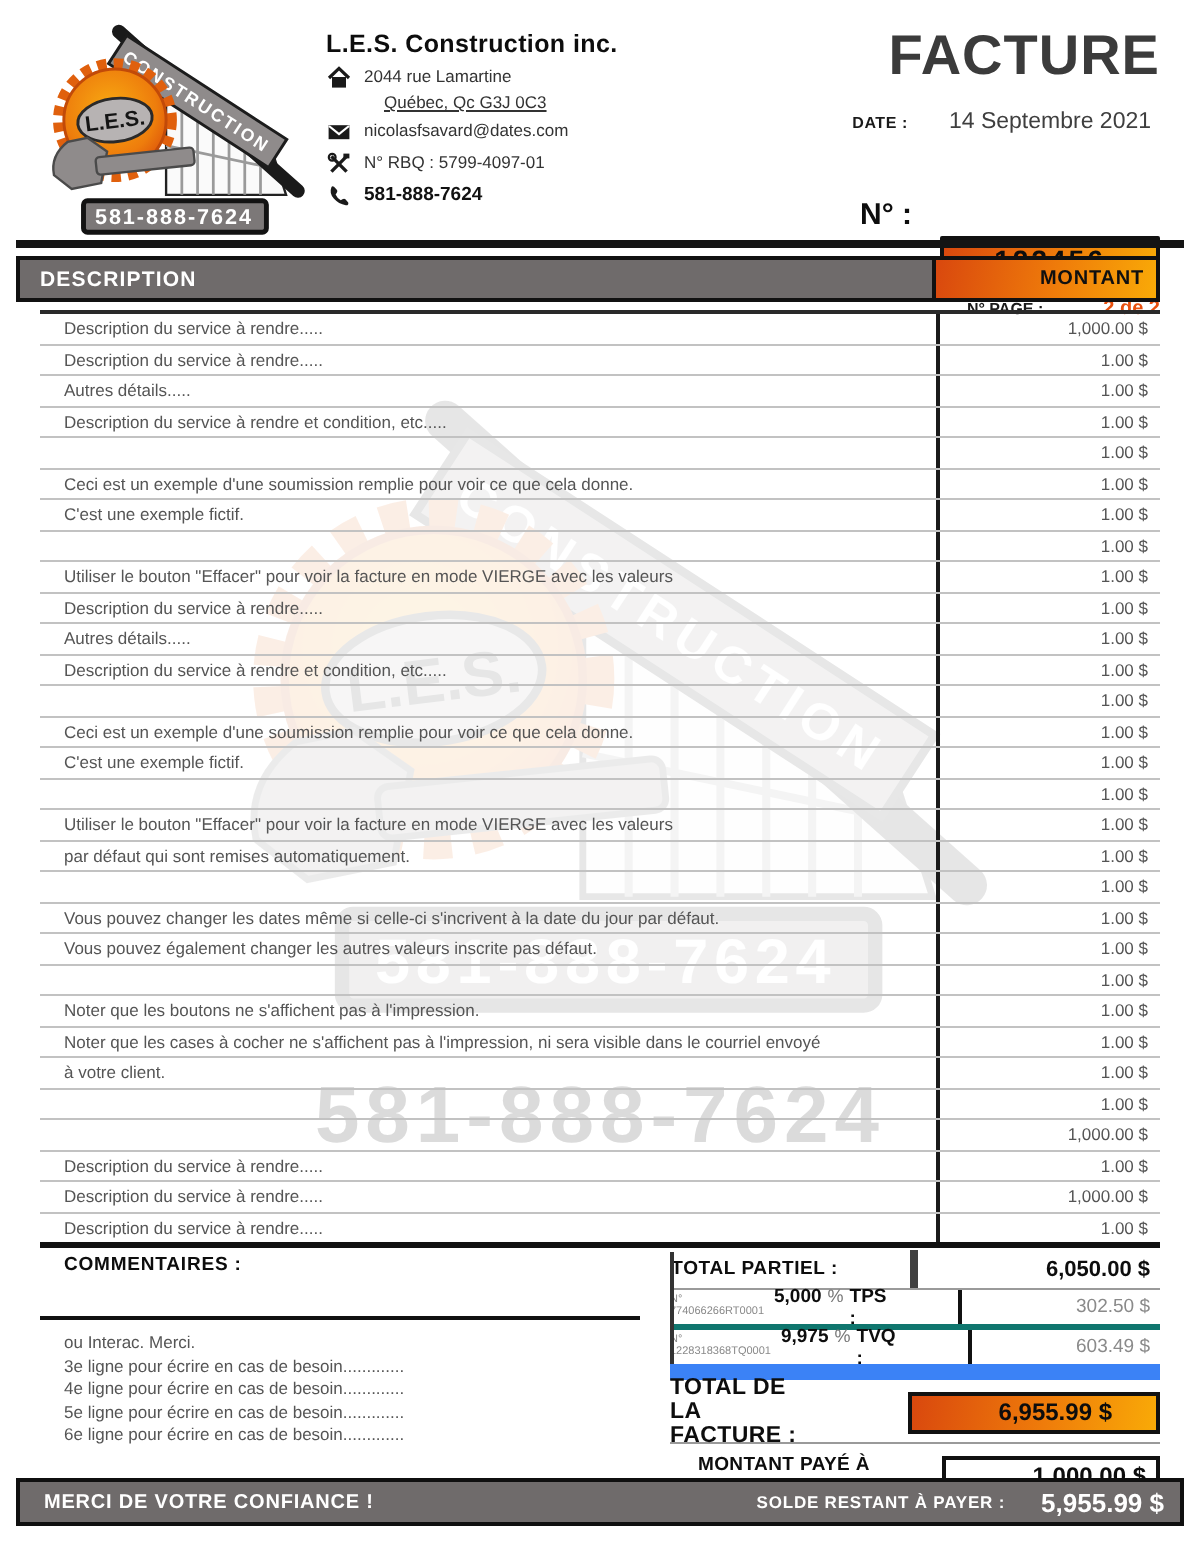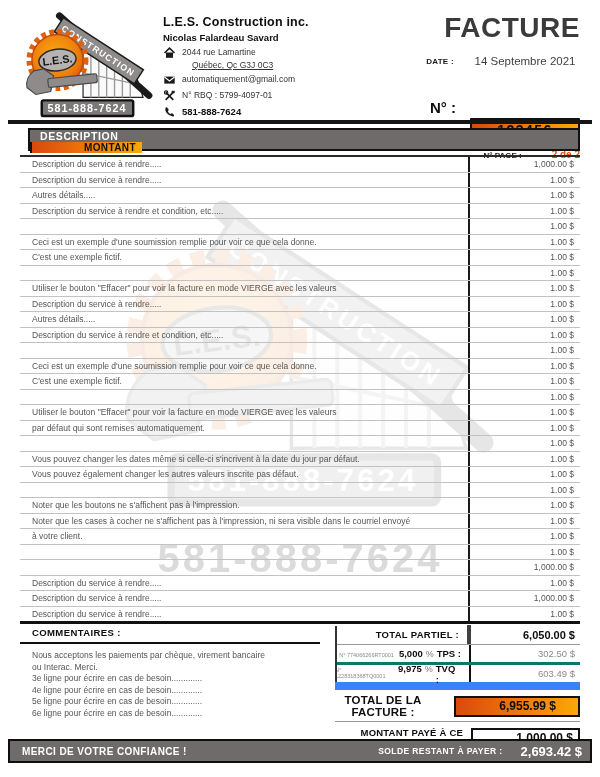--- a/index.html
+++ b/index.html
@@ -27,22 +27,22 @@
   .num-label{font-size:15px;font-weight:bold;color:#0d0d0d;margin-right:14px;}
   .num-box{width:106px;height:19px;border:2.5px solid #111;border-radius:1px;
     background:linear-gradient(100deg,#d9480e 0%,#ef7c0a 55%,#f9aa07 100%);
     display:flex;align-items:center;justify-content:center;
     font-size:14px;font-weight:bold;color:#0d0d0d;letter-spacing:1.5px;margin-top:44px;}
   .page-row{margin-top:8px;align-items:baseline;}
   .page-label{font-size:8px;font-weight:bold;color:#1a1a1a;margin-right:10px;}
   .page-value{font-size:10px;font-weight:bold;}
   .top-rule{position:absolute;left:8px;right:8px;top:120px;height:4px;background:#141414;}
   
-  .thead{position:absolute;left:28px;right:20px;top:128px;height:19px;
-    border:2px solid #111;background:#6f6b6b;display:flex;z-index:2;flex-direction:column;}
+  .thead{position:absolute;left:8px;right:20px;top:128px;height:19px;
+    border:2px solid #111;background:#6f6b6b;display:flex;z-index:2;}
   .th-desc{flex:1;color:#fff;font-size:10.5px;font-weight:bold;letter-spacing:.6px;
     display:flex;align-items:center;padding-left:10px;}
   .th-amt{width:104px;border-left:2px solid #111;
     background:linear-gradient(100deg,#d9480e 0%,#ef7c0a 55%,#f9aa07 100%);
     color:#101010;font-size:10px;font-weight:bold;letter-spacing:.4px;
     display:flex;align-items:center;justify-content:flex-end;padding-right:6px;}
   
   .tbody{position:absolute;left:20px;right:20px;top:155px;border-top:2px solid #2a2a2a;z-index:1;}
   .trow{display:flex;height:14.5px;border-bottom:1px solid #c2c2c2;}
   .tdesc{flex:1;font-size:8.5px;color:#555;padding-left:12px;display:flex;align-items:center;
@@ -51,39 +51,39 @@
     justify-content:flex-end;padding-right:6px;}
   .bottom-rule{position:absolute;left:20px;right:20px;top:621px;height:3px;background:#111;z-index:2;}
   
   .wm{position:absolute;left:85px;top:168px;width:430px;height:360px;opacity:.10;z-index:0;pointer-events:none;}
   .wm svg{width:100%;height:100%;}
   .wm-phone{position:absolute;left:0;right:0;top:536px;text-align:center;z-index:0;
     font-size:40px;font-weight:bold;color:#b9b9b9;opacity:.5;letter-spacing:3px;pointer-events:none;}
   
   .comments{position:absolute;left:20px;top:627px;width:300px;z-index:2;}
   .comments .cm-label{font-size:9.5px;font-weight:bold;color:#0d0d0d;letter-spacing:.4px;
-    padding-left:12px;padding-bottom:4px;border-bottom:2px solid #111;}
+    padding-left:12px;padding-bottom:20px;border-bottom:2px solid #111;}
   .cm-lines{padding:6px 0 0 12px;font-size:8.5px;color:#555;line-height:11.5px;}
   
   .totals{position:absolute;left:335px;right:20px;top:625px;z-index:2;}
   .totals .vline{position:absolute;left:0;top:1px;height:56px;width:1.5px;background:#333;}
-  .t-row{display:flex;align-items:center;}
+  .t-row{display:flex;align-items:center;gap:28px;}
   .sub-row{height:19px;border-bottom:1px solid #9a9a9a;}
   .sub-label{flex:1;text-align:right;font-size:9.5px;font-weight:bold;color:#0d0d0d;padding-right:8px;letter-spacing:.3px;}
-  .sub-value{width:104px;border-left:4px solid #404040;text-align:right;font-size:11px;font-weight:bold;color:#0d0d0d;padding-right:5px;align-self:stretch;display:flex;align-items:center;justify-content:flex-end;}
+  .sub-value{width:104px;border-left:4px solid #404040;text-align:right;font-size:11px;font-weight:bold;color:#0d0d0d;padding-right:5px;align-self:stretch;display:flex;align-items:center;justify-content:flex-end;padding-left:12px;}
   .tax-row{height:17px;border-bottom:3px solid #0f766e;}
   .tax-row.last{border-bottom:8px solid #3b82f6;}
   .tax-label{flex:1;display:flex;align-items:baseline;justify-content:flex-end;padding-right:8px;}
   .tax-number{font-size:5.5px;color:#8a8a8a;margin-right:5px;}
   .tax-rate{font-size:9.5px;font-weight:bold;color:#0d0d0d;}
   .tax-pct{font-size:9px;color:#777;margin:0 3px;}
   .tax-name{font-size:9.5px;font-weight:bold;color:#0d0d0d;}
   .tax-value{width:104px;border-left:2px solid #111;text-align:right;font-size:9.5px;color:#8a8a8a;padding-right:5px;align-self:stretch;display:flex;align-items:center;justify-content:flex-end;}
   .grand-row{margin-top:4px;height:24px;}
-  .grand-label{flex:1;text-align:center;font-size:11.5px;font-weight:bold;color:#0d0d0d;padding-right:23px;letter-spacing:.2px;}
+  .grand-label{flex:1;text-align:left;font-size:11.5px;font-weight:bold;color:#0d0d0d;padding-right:23px;letter-spacing:.2px;}
   .grand-box{width:100px;height:17px;border:2.5px solid #111;
     background:linear-gradient(100deg,#d9480e 0%,#ef7c0a 55%,#f9aa07 100%);
     display:flex;align-items:center;justify-content:flex-end;padding-right:22px;
     font-size:12px;font-weight:bold;color:#0d0d0d;}
   .mid-line{height:1px;background:#9a9a9a;margin-top:3px;}
   .paid-row{margin-top:5px;height:22px;}
   .paid-label{flex:1;text-align:right;font-size:9.5px;font-weight:bold;color:#0d0d0d;padding-right:8px;letter-spacing:.2px;}
   .paid-box{width:100px;height:16px;border:2.5px solid #111;background:#fff;
     display:flex;align-items:center;justify-content:flex-end;padding-right:5px;
     font-size:12px;font-weight:bold;color:#0d0d0d;}
@@ -150,35 +150,34 @@
   <div class="wm-phone">581-888-7624</div>
 
   <div class="logo-wrap">
     <svg class="logo-svg" viewBox="0 0 150 120">
         <use href="#logoSym"></use>
       </svg>
   </div>
 
   <div class="company">
     <div class="c-name">L.E.S. Construction inc.</div>
-    <div class="c-contact">Nicolas Falardeau Savard</div>
     <div class="info-line">
       <svg class="ic" viewBox="0 0 12 12">
         <path d="M1,6 L6,1.2 L11,6" fill="none" stroke="#1a1a1a" stroke-width="1.6"></path>
         <path d="M2.5,5.5 V10.8 H9.5 V5.5" fill="#1a1a1a"></path>
       </svg>
       <span>2044 rue Lamartine</span>
     </div>
     <div class="addr2">Québec, Qc  G3J 0C3</div>
     <div class="info-line">
       <svg class="ic" viewBox="0 0 12 12">
         <rect x="0.8" y="2.6" width="10.4" height="7" fill="#1a1a1a"></rect>
         <path d="M1,3 L6,7 L11,3" fill="none" stroke="#fff" stroke-width="1.1"></path>
       </svg>
-      <span>automatiquement@gmail.com</span>
+      <span>nicolasfsavard@dates.com</span>
     </div>
     <div class="info-line">
       <svg class="ic" viewBox="0 0 12 12">
         <line x1="2.2" y1="9.8" x2="9.8" y2="2.2" stroke="#1a1a1a" stroke-width="1.7"></line>
         <line x1="2.2" y1="2.2" x2="9.8" y2="9.8" stroke="#1a1a1a" stroke-width="1.7"></line>
         <circle cx="2.6" cy="2.6" r="1.7" fill="none" stroke="#1a1a1a" stroke-width="1.1"></circle>
         <rect x="8.2" y="0.8" width="3" height="2.4" fill="#1a1a1a"></rect>
       </svg>
       <span>N° RBQ : 5799-4097-01</span>
     </div>
@@ -334,21 +333,20 @@
         <span class="tdesc">Description du service à rendre.....</span>
         <span class="tamt">1.00 $</span>
       </div>
     </div>
 
   <div class="bottom-rule"></div>
 
   <div class="comments">
     <div class="cm-label">COMMENTAIRES :</div>
     <div class="cm-lines">
-        <div>Nous acceptons les paiements par chèque, virement bancaire</div>
         <div>ou Interac. Merci.</div>
         <div>3e ligne pour écrire en cas de besoin.............</div>
         <div>4e ligne pour écrire en cas de besoin.............</div>
         <div>5e ligne pour écrire en cas de besoin.............</div>
         <div>6e ligne pour écrire en cas de besoin.............</div>
       </div>
   </div>
 
   <div class="totals">
     <div class="vline"></div>
@@ -381,16 +379,16 @@
     <div class="mid-line"></div>
     <div class="t-row paid-row">
       <span class="paid-label">MONTANT PAYÉ À CE JOUR :</span>
       <span class="paid-box">1,000.00 $</span>
     </div>
   </div>
 
   <div class="footer-band">
     <span class="f-thanks">MERCI DE VOTRE CONFIANCE !</span>
     <span class="f-balance-label">SOLDE RESTANT À PAYER :</span>
-    <span class="f-balance-value">2,693.42 $</span>
+    <span class="f-balance-value">5,955.99 $</span>
   </div>
 
 </div>
 
 </body></html>

